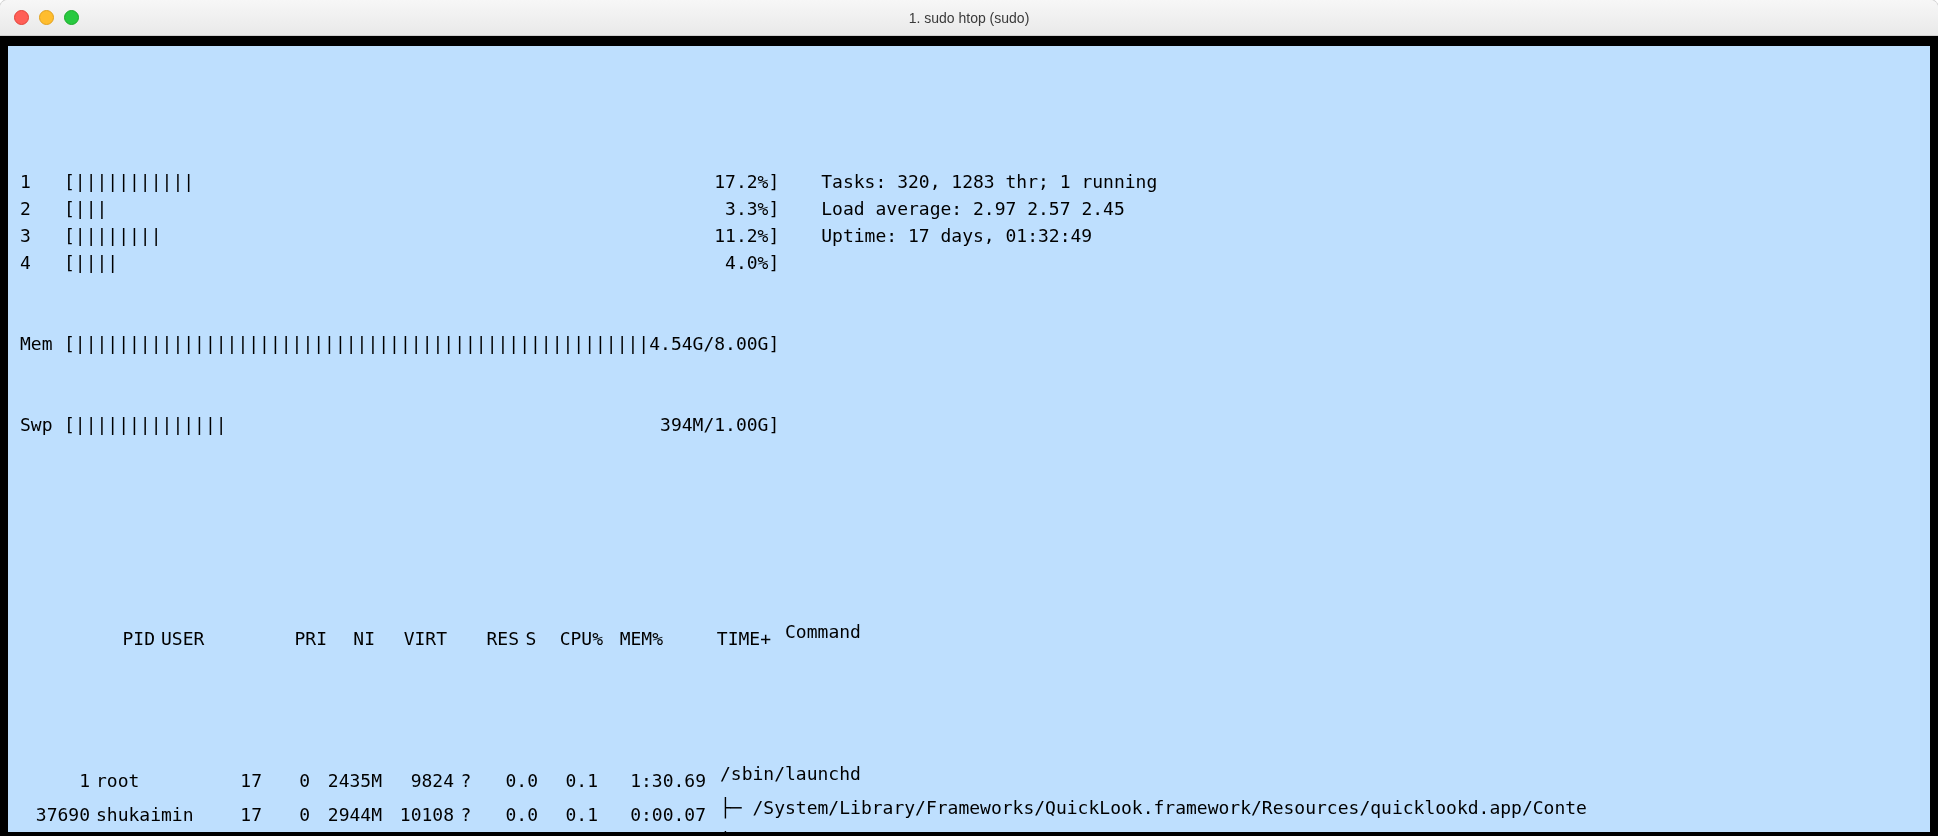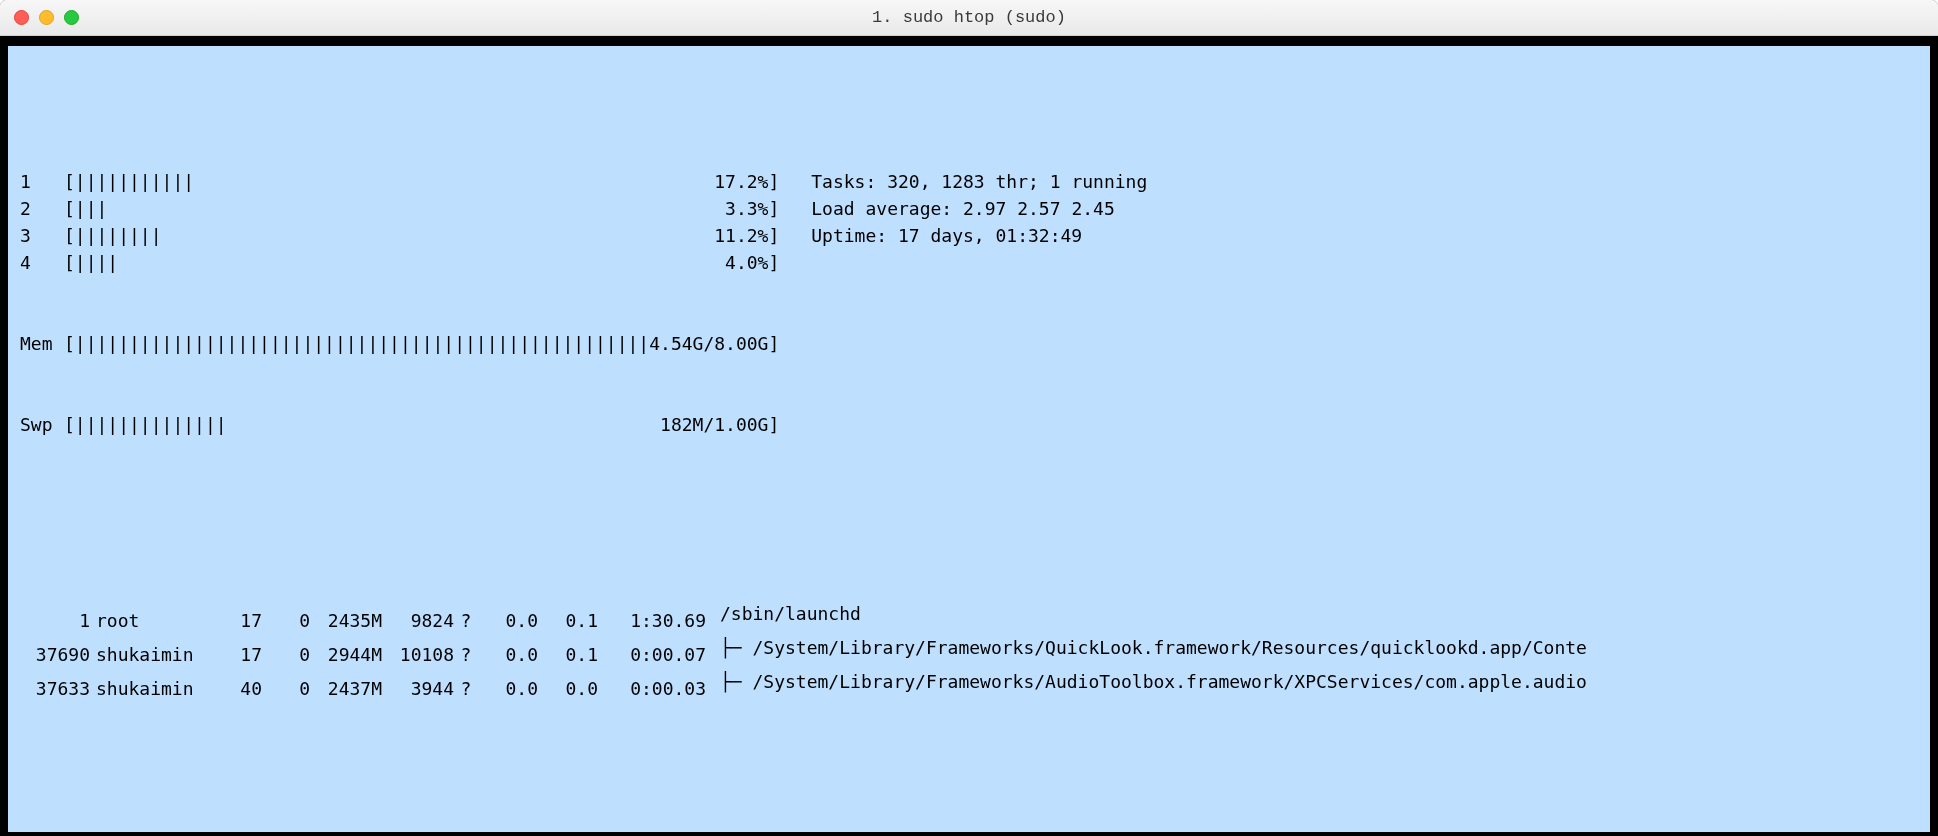--- a/index.html
+++ b/index.html
@@ -39,22 +39,22 @@
     height: 15px;
     border-radius: 50%;
   }
   .light.close { background: #ff5f57; border: 1px solid #e24238; }
   .light.min   { background: #ffbd2e; border: 1px solid #e1a11e; }
   .light.max   { background: #28c940; border: 1px solid #1aab29; }
   .titlebar-title {
     position: absolute;
     left: 0; right: 0;
     text-align: center;
-    font-family: Liberation Mono, monospace;
-    font-size: 17px;
+    font-family: Liberation Sans, sans-serif;
+    font-size: 14px;
     color: #3a3a3a;
     pointer-events: none;
   }
   .terminal {
     flex: 1;
     background: #bedffe;
     color: #000;
     padding: 8px 12px 4px 12px;
     border: 8px solid #000;
     border-top: 10px solid #000;
@@ -62,21 +62,21 @@
     overflow: hidden;
     white-space: pre;
     line-height: 1.5;
     letter-spacing: 0;
   }
   .bold { font-weight: 400; }
   .meters { margin-top: 6px; }
   .meter-line { display: flex; }
   .meter-label { width: 44px; }
   .summary {
-    margin-left: 32px;
+    margin-left: 42px;
   }
   .proc-header { margin-top: 18px; }
   .col-pid   { display:inline-block; width: 70px; text-align: right; }
   .col-user  { display:inline-block; width: 120px; padding-left: 6px; text-align: left; }
   .col-pri   { display:inline-block; width: 52px; text-align: right; }
   .col-ni    { display:inline-block; width: 48px; text-align: right; }
   .col-virt  { display:inline-block; width: 72px; text-align: right; }
   .col-res   { display:inline-block; width: 72px; text-align: right; }
   .col-s     { display:inline-block; width: 24px; text-align: center; }
   .col-cpu   { display:inline-block; width: 60px; text-align: right; }
@@ -98,22 +98,25 @@
     <div class="titlebar-title">1. sudo htop (sudo)</div>
   </div>
 
   <div class="terminal">
     <div class="meters">
       <div id="cpu-meters"><div class="meter-line"><span class="meter-label">1</span><span>[</span><span>|||||||||||</span><span>                                                </span><span class="bold">17.2%</span><span>]</span><span class="summary"><span>Tasks: </span><span class="bold">320, 1283</span><span> thr; </span><span class="bold">1</span><span> running</span></span></div><div class="meter-line"><span class="meter-label">2</span><span>[</span><span>|||</span><span>                                                         </span><span class="bold">3.3%</span><span>]</span><span class="summary"><span>Load average: </span><span class="bold">2.97 2.57</span><span> 2.45</span></span></div><div class="meter-line"><span class="meter-label">3</span><span>[</span><span>||||||||</span><span>                                                   </span><span class="bold">11.2%</span><span>]</span><span class="summary"><span>Uptime: </span><span class="bold">17 days, 01:32:49</span></span></div><div class="meter-line"><span class="meter-label">4</span><span>[</span><span>||||</span><span>                                                        </span><span class="bold">4.0%</span><span>]</span><span class="summary"></span></div></div>
       <div class="meter-line">
         <span class="meter-label">Mem</span><span>[</span><span>|||||||||||||||||||||||||||||||||||||||||||||||||||||</span><span id="mem-pad"></span><span class="bold">4.54G/8.00G</span><span>]</span>
       </div>
       <div class="meter-line">
-        <span class="meter-label">Swp</span><span>[</span><span>||||||||||||||</span><span id="swp-pad">                                        </span><span class="bold">182M/1.00G</span><span>]</span>
+        <span class="meter-label">Swp</span><span>[</span><span>||||||||||||||</span><span id="swp-pad">                                        </span><span class="bold">394M/1.00G</span><span>]</span>
       </div>
     </div>
 
+    <div class="proc-header">
+      <span class="col-pid">PID</span><span class="col-user">USER</span><span class="col-pri">PRI</span><span class="col-ni">NI</span><span class="col-virt">VIRT</span><span class="col-res">RES</span><span class="col-s">S</span><span class="col-cpu">CPU%</span><span class="col-mem">MEM%</span><span class="col-time">TIME+</span><span class="col-cmd">Command</span>
+    </div>
 
     <div id="proc-rows"><div class="proc-row"><span class="col-pid">1</span><span class="col-user ">root</span><span class="col-pri">17</span><span class="col-ni">0</span><span class="col-virt">2435M</span><span class="col-res">9824</span><span class="col-s">?</span><span class="col-cpu">0.0</span><span class="col-mem">0.1</span><span class="col-time">1:30.69</span><span class="col-cmd">/sbin/launchd</span></div><div class="proc-row"><span class="col-pid">37690</span><span class="col-user bold">shukaimin</span><span class="col-pri">17</span><span class="col-ni">0</span><span class="col-virt">2944M</span><span class="col-res">10108</span><span class="col-s">?</span><span class="col-cpu">0.0</span><span class="col-mem">0.1</span><span class="col-time">0:00.07</span><span class="col-cmd">├─ /System/Library/Frameworks/QuickLook.framework/Resources/quicklookd.app/Conte</span></div><div class="proc-row"><span class="col-pid">37633</span><span class="col-user bold">shukaimin</span><span class="col-pri">40</span><span class="col-ni">0</span><span class="col-virt">2437M</span><span class="col-res">3944</span><span class="col-s">?</span><span class="col-cpu">0.0</span><span class="col-mem">0.0</span><span class="col-time">0:00.03</span><span class="col-cmd">├─ /System/Library/Frameworks/AudioToolbox.framework/XPCServices/com.apple.audio</span></div></div>
 
     
   </div>
 </div>
 
 </body></html>

